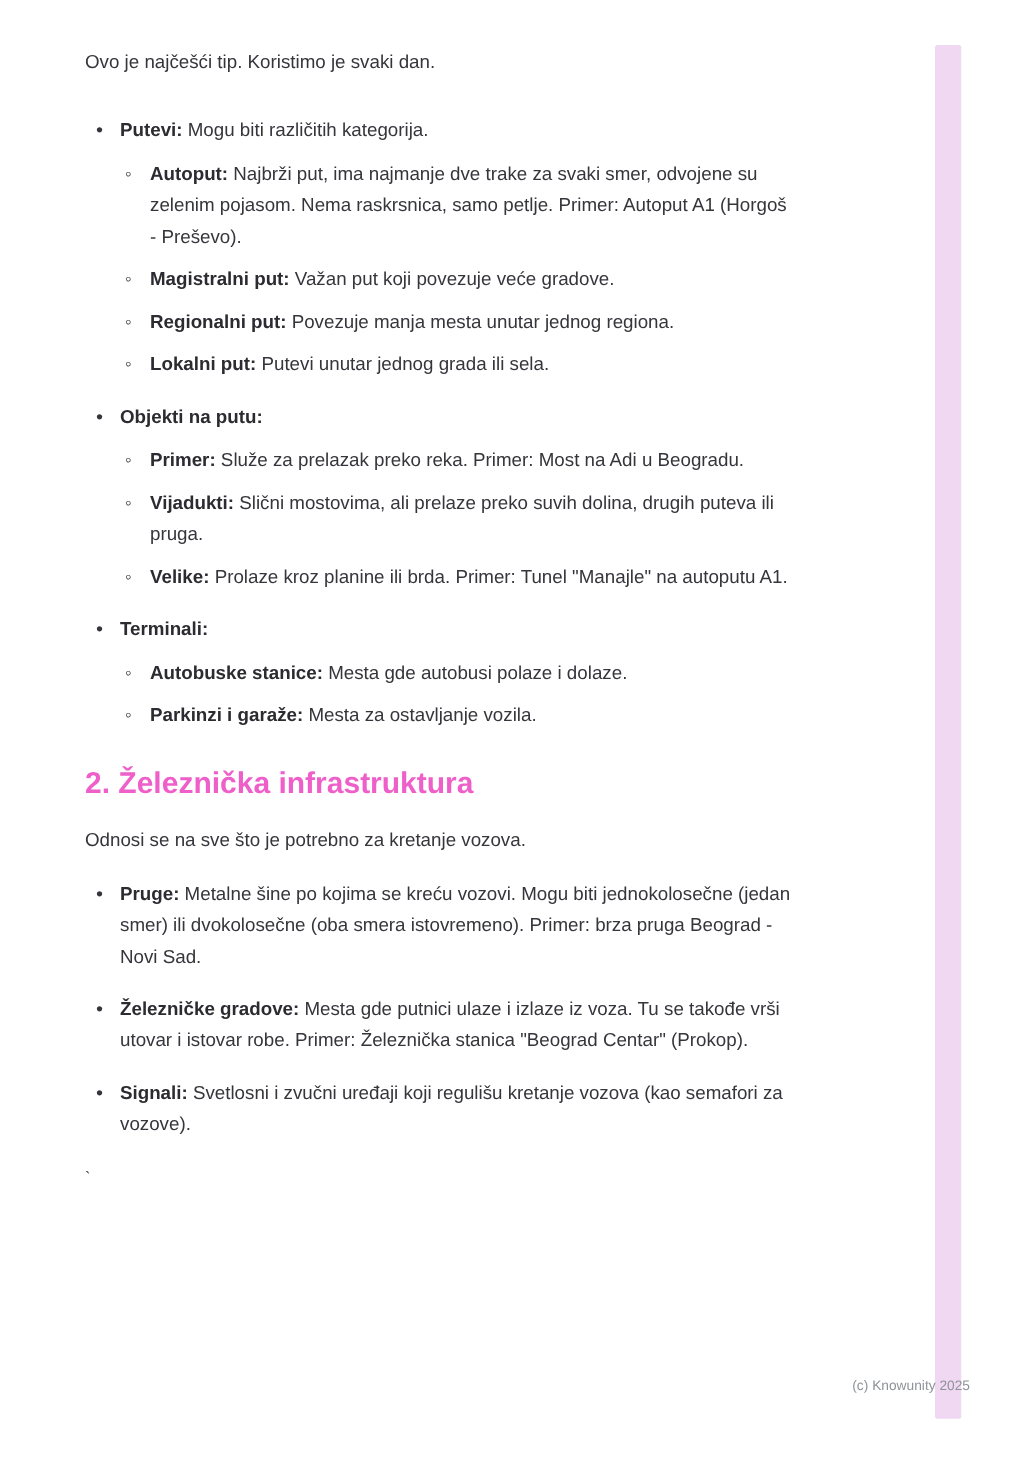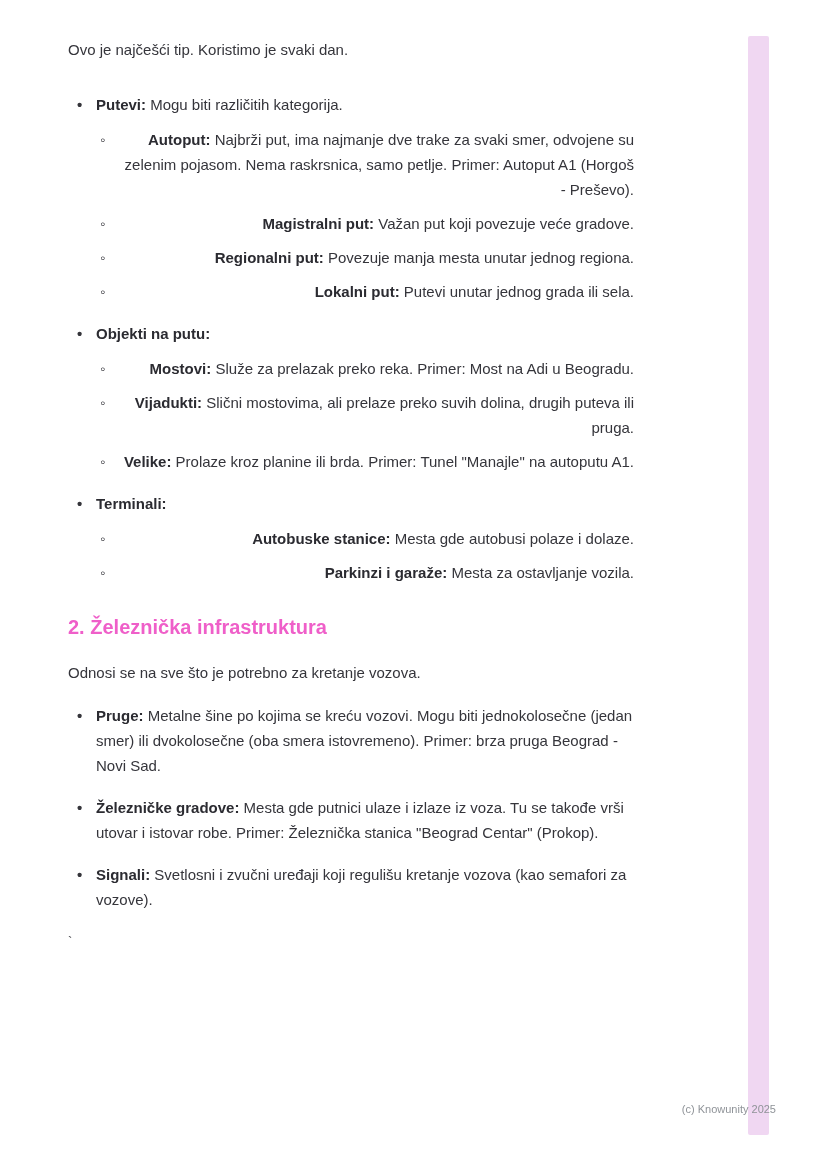--- a/index.html
+++ b/index.html
@@ -22,31 +22,31 @@
   .intro { margin-bottom: 30px; }
   ul.list { list-style: none; margin: 0 0 6px 0; }
   li.item { position: relative; padding-left: 28px; margin-bottom: 17px; }
   li.item::before {
     content: "\2022";
     position: absolute;
     left: 9px;
     top: 0;
     font-weight: 700;
   }
-  ul.sublist { list-style: none; margin-top: 10px; text-align: right; }
+  ul.sublist { list-style: none; margin-top: 10px; }
   li.subitem { position: relative; padding-left: 24px; margin-bottom: 9px; }
   li.subitem::before {
     content: "\25E6";
     position: absolute;
     left: 4px;
     top: 0;
   }
   strong.term { font-weight: 700; color: #2b2b31; }
   h2.section-heading {
-    font-size: 20px;
+    font-size: 24px;
     line-height: 28px;
     font-weight: 700;
     color: var(--accent, #ef5fc9);
     margin-top: 28px;
     margin-bottom: 19px;
   }
   .section-intro { margin-bottom: 18px; }
   .stray-char {
     margin-top: 12px;
     font-size: 13px;
@@ -80,21 +80,21 @@
   <p class="intro">Ovo je najčešći tip. Koristimo je svaki dan.</p>
 
   <ul class="list">
       <li class="item"><strong class="term">Putevi:</strong><span> Mogu biti različitih kategorija.</span><ul class="sublist">
           <li class="subitem"><strong class="term">Autoput:</strong><span> Najbrži put, ima najmanje dve trake za svaki smer, odvojene su zelenim pojasom. Nema raskrsnica, samo petlje. Primer: Autoput A1 (Horgoš - Preševo).</span></li>
           <li class="subitem"><strong class="term">Magistralni put:</strong><span> Važan put koji povezuje veće gradove.</span></li>
           <li class="subitem"><strong class="term">Regionalni put:</strong><span> Povezuje manja mesta unutar jednog regiona.</span></li>
           <li class="subitem"><strong class="term">Lokalni put:</strong><span> Putevi unutar jednog grada ili sela.</span></li>
         </ul></li>
       <li class="item"><strong class="term">Objekti na putu:</strong><span></span><ul class="sublist">
-          <li class="subitem"><strong class="term">Mostovi:</strong><span> Služe za prelazak preko reka. Primer: Most na Adi u Beogradu.</span></li>
+          <li class="subitem"><strong class="term">Primer:</strong><span> Služe za prelazak preko reka. Primer: Most na Adi u Beogradu.</span></li>
           <li class="subitem"><strong class="term">Vijadukti:</strong><span> Slični mostovima, ali prelaze preko suvih dolina, drugih puteva ili pruga.</span></li>
           <li class="subitem"><strong class="term">Velike:</strong><span> Prolaze kroz planine ili brda. Primer: Tunel "Manajle" na autoputu A1.</span></li>
         </ul></li>
       <li class="item"><strong class="term">Terminali:</strong><span></span><ul class="sublist">
           <li class="subitem"><strong class="term">Autobuske stanice:</strong><span> Mesta gde autobusi polaze i dolaze.</span></li>
           <li class="subitem"><strong class="term">Parkinzi i garaže:</strong><span> Mesta za ostavljanje vozila.</span></li>
         </ul></li>
     </ul>
 
   <h2 class="section-heading">2. Železnička infrastruktura</h2>

